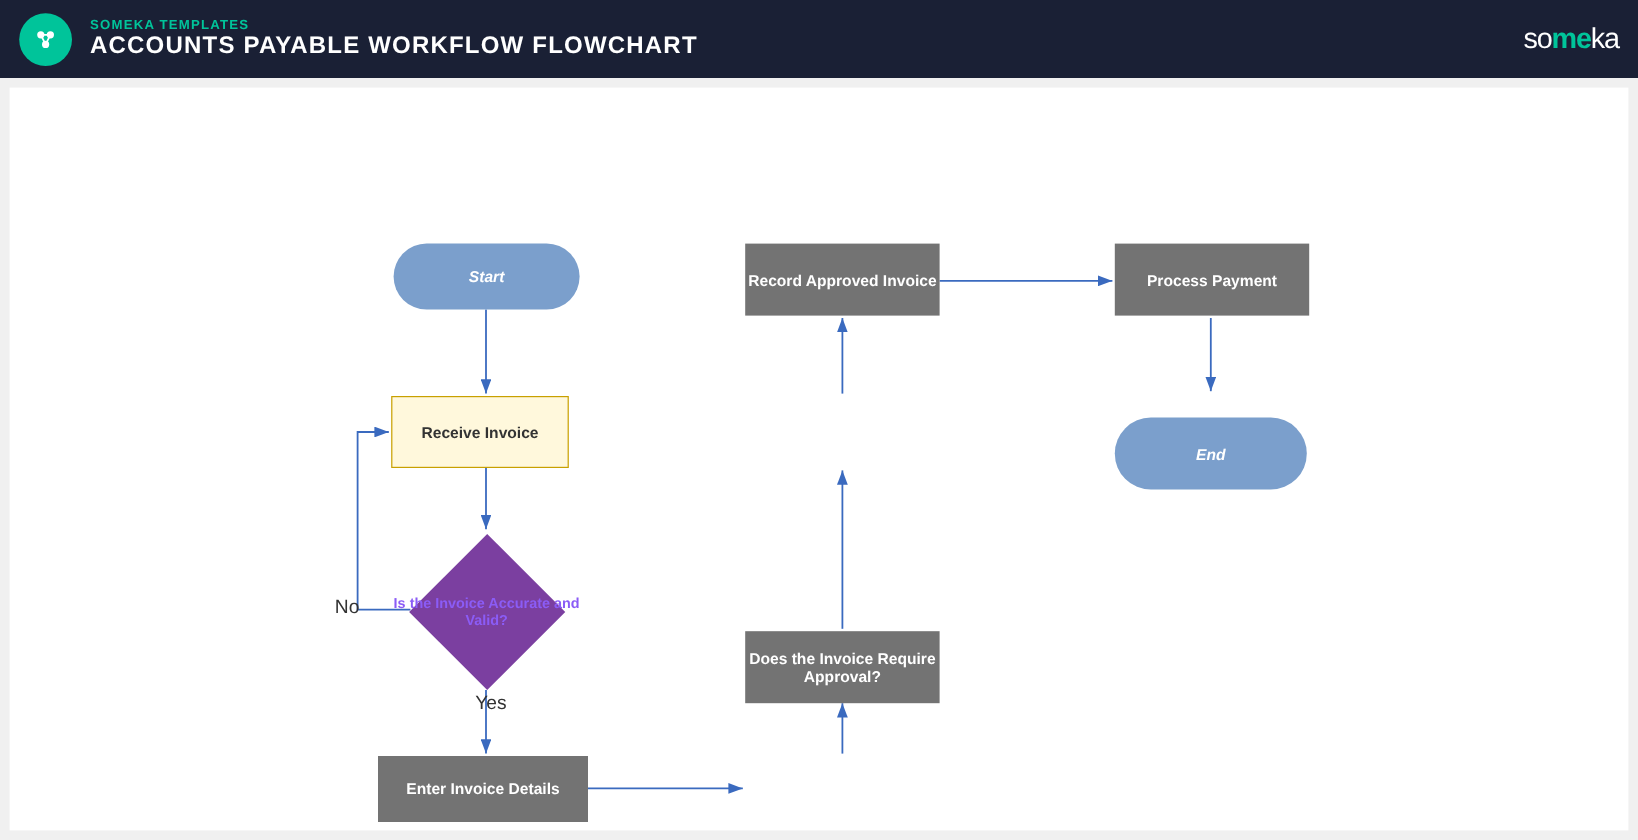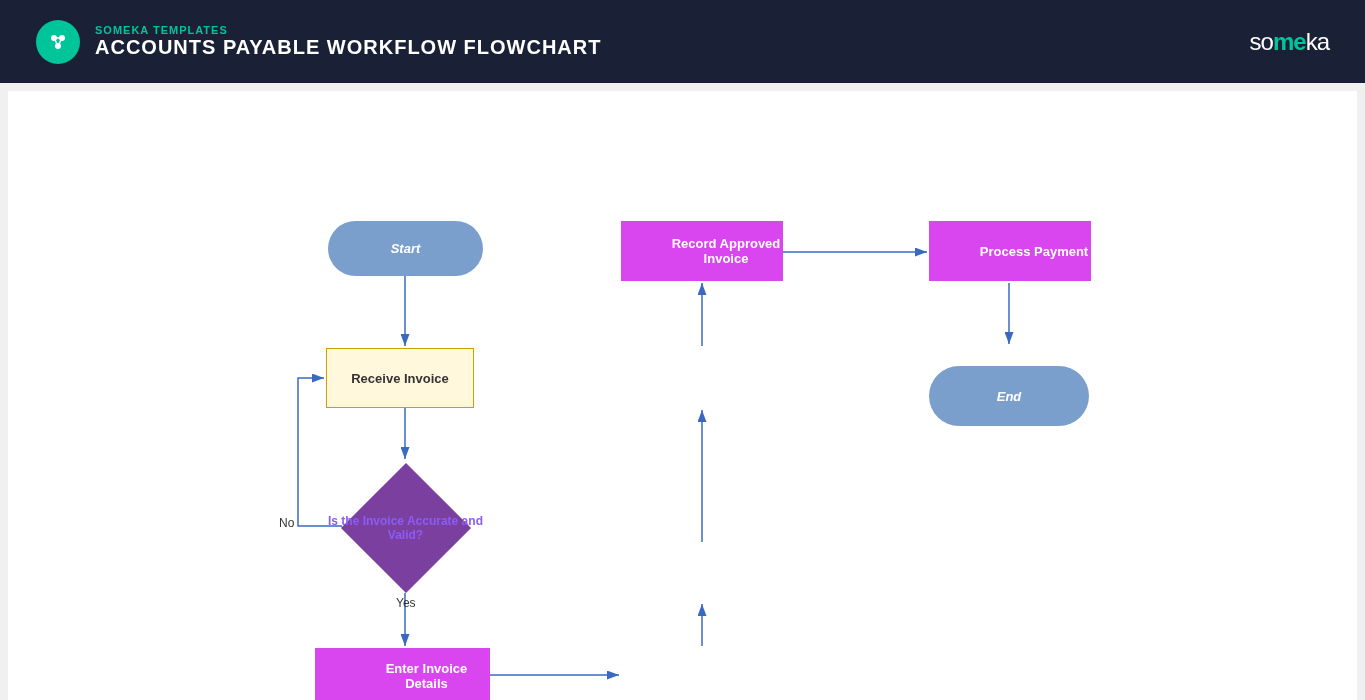--- a/index.html
+++ b/index.html
@@ -1,24 +1,24 @@
 <!DOCTYPE html>
 <html><head>
   <meta charset="utf-8">
   <style>
     * { box-sizing: border-box; margin: 0; padding: 0; }
     body { font-family: Arial, sans-serif; background: #f0f0f0; width: 1365px; height: 700px; overflow: hidden; }
 
     
     .header {
       background: #1a2035;
-      height: 83px;
-      display: flex;
-      align-items: center;
-      padding: 0 36px;
+      height: 65px;
+      display: flex;
+      align-items: center;
+      padding: 0 16px;
       justify-content: space-between;
     }
     .header-left {
       display: flex;
       align-items: center;
       gap: 15px;
     }
     .logo-circle {
       width: 44px;
       height: 44px;
@@ -95,23 +95,22 @@
     }
 
     
     .process-yellow {
       background: #fff8dc;
       border: 1.5px solid #c8a000;
       color: #333;
     }
 
     .process-green {
-      background: #d946ef;
-      color: white;
-      padding-left: 48px;
+      background: #737373;
+      color: white;
     }
 
     
     .diamond-container {
       position: absolute;
       display: flex;
       align-items: center;
       justify-content: center;
     }
     .diamond {
@@ -132,21 +131,21 @@
       position: absolute;
       top: 0;
       left: 0;
       width: 100%;
       height: 100%;
       pointer-events: none;
     }
 
     .label-text {
       position: absolute;
-      font-size: 12px;
+      font-size: 16px;
       color: #333;
       font-weight: normal;
     }
   </style>
 </head>
 <body>
 
 <div class="header">
   <div class="header-left">
     <div class="logo-circle">
@@ -218,20 +217,23 @@
 
     <div class="label-text" style="left:271px; top:425px;">No</div>
 
     <div class="label-text" style="left:388px; top:505px;">Yes</div>
 
     <div class="shape process-green" style="left:307px; top:557px; width:175px; height:55px;">
       <span>Enter Invoice Details</span>
     </div>
 
 
+    <div class="shape process-green" style="left:613px; top:453px; width:162px; height:60px;">
+      <span>Does the Invoice Require Approval?</span>
+    </div>
 
 
     <div class="shape process-green" style="left:613px; top:130px; width:162px; height:60px;">
       <span>Record Approved Invoice</span>
     </div>
 
     <div class="shape process-green" style="left:921px; top:130px; width:162px; height:60px;">
       <span>Process Payment</span>
     </div>
 

